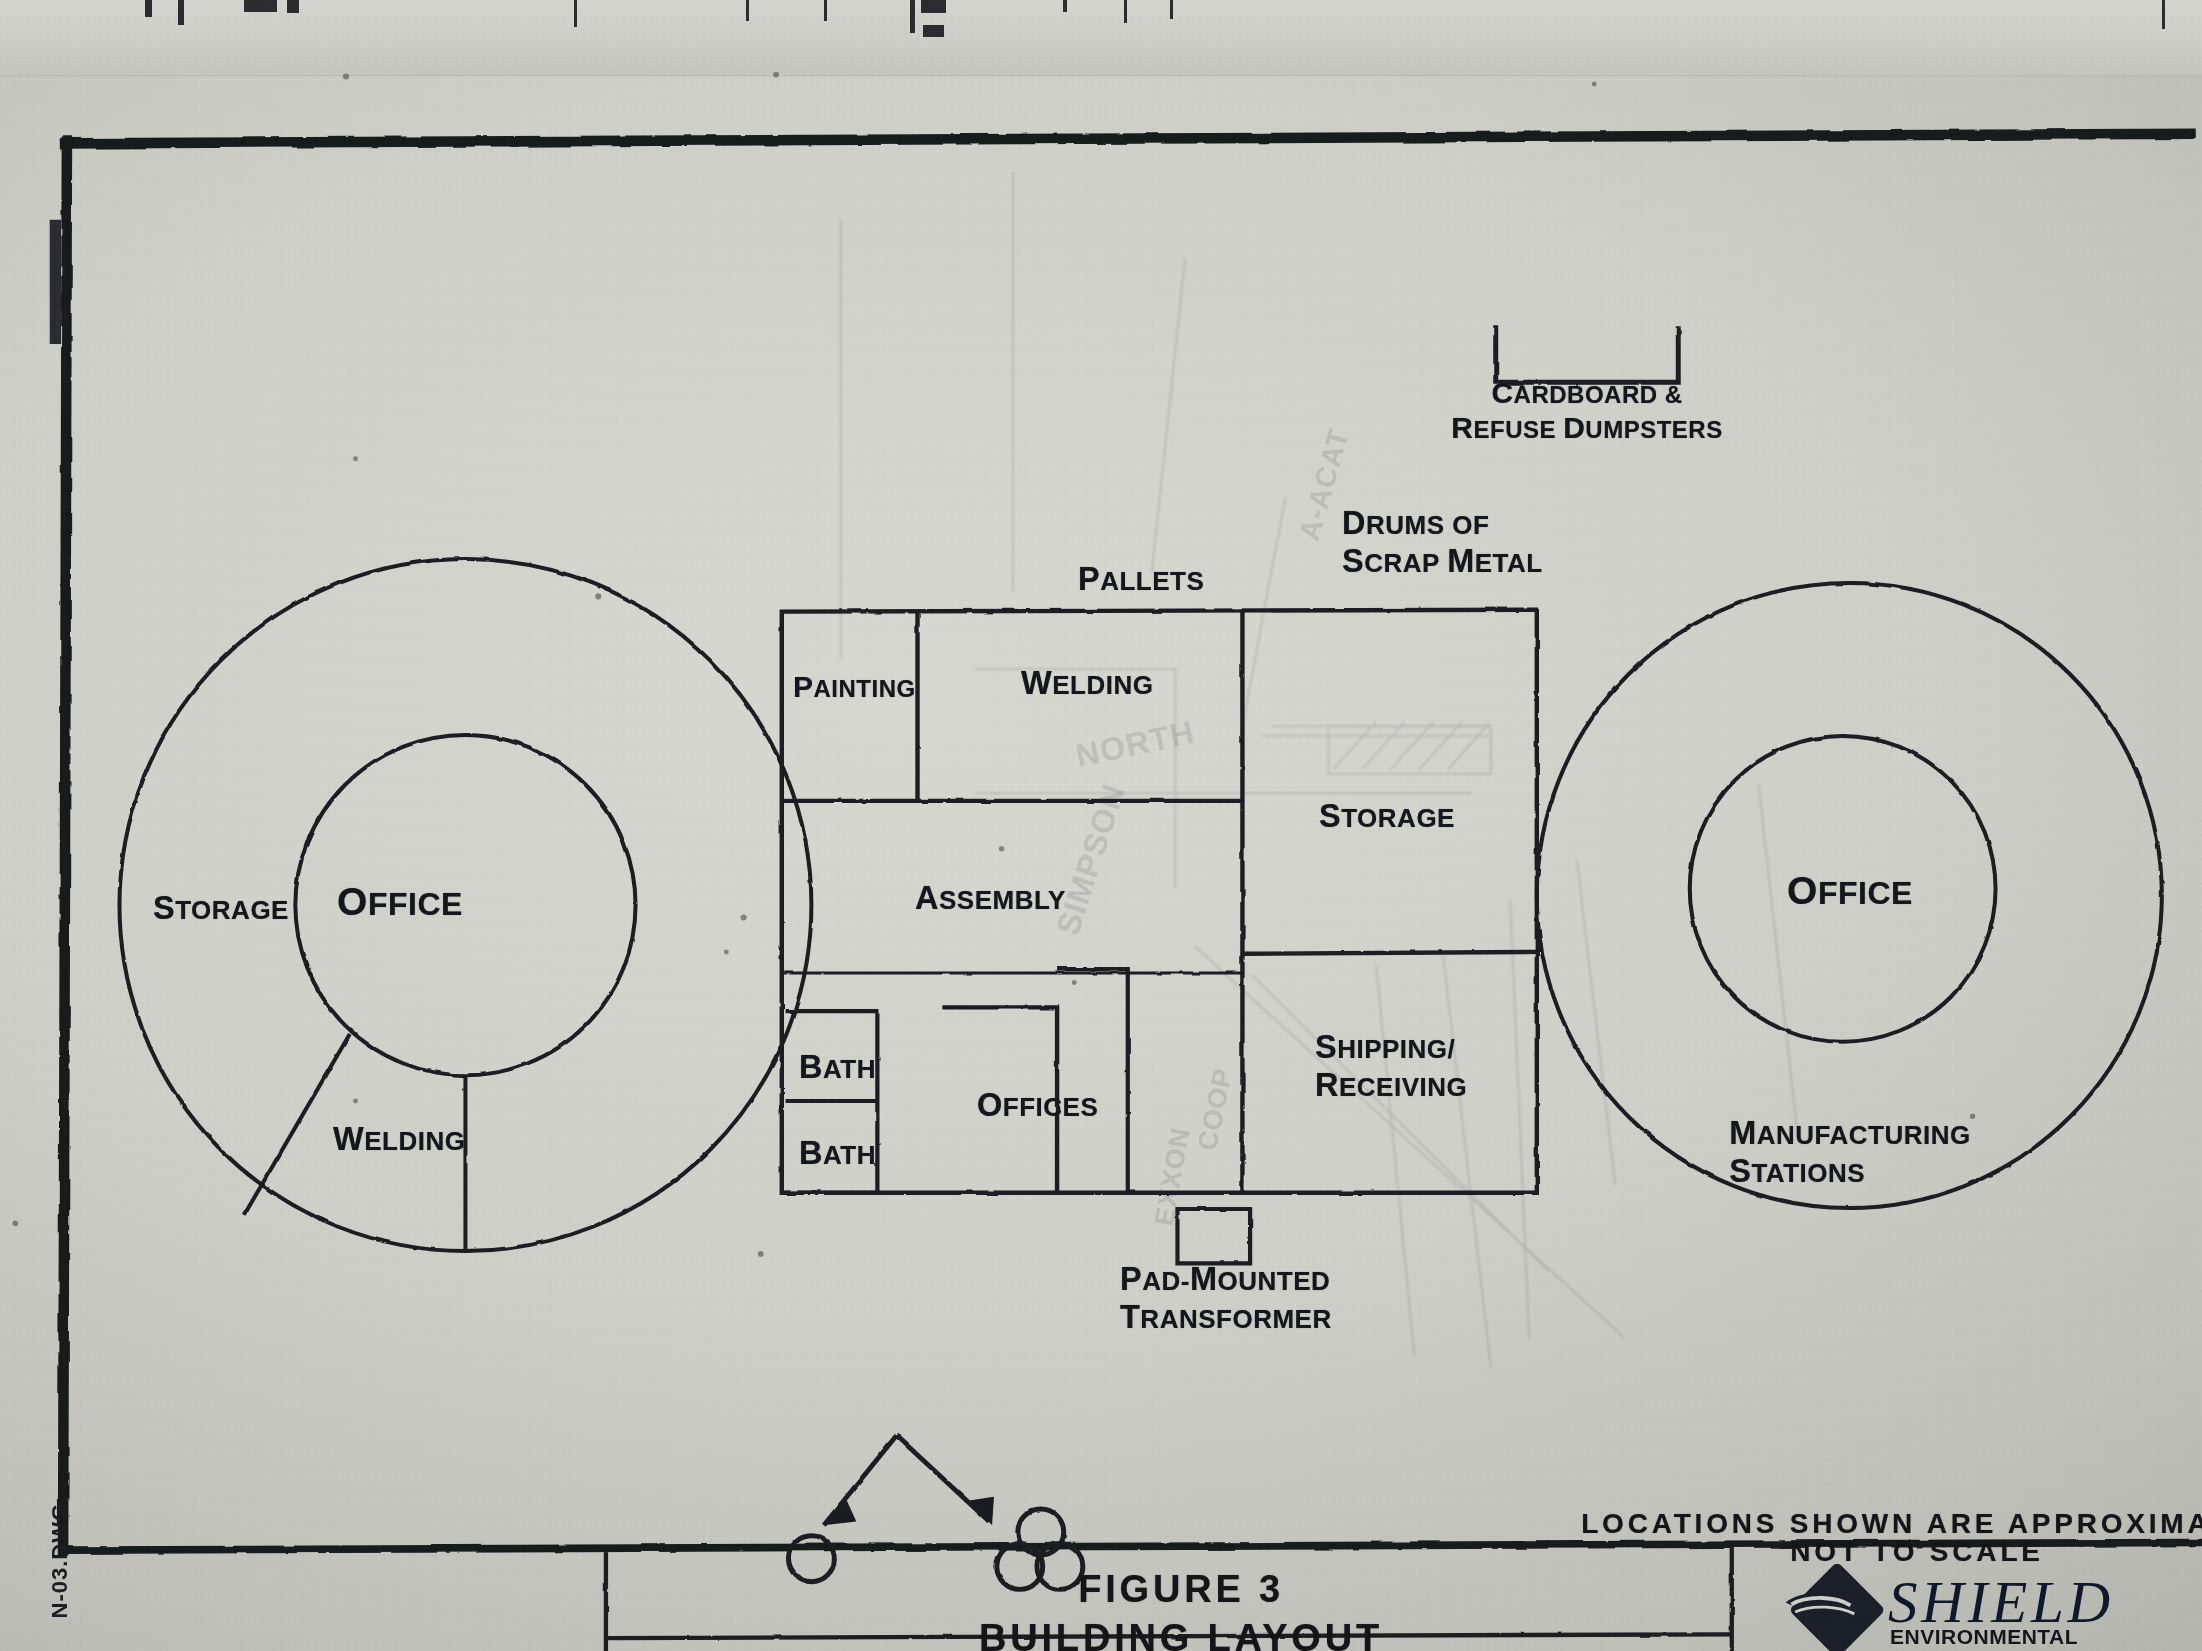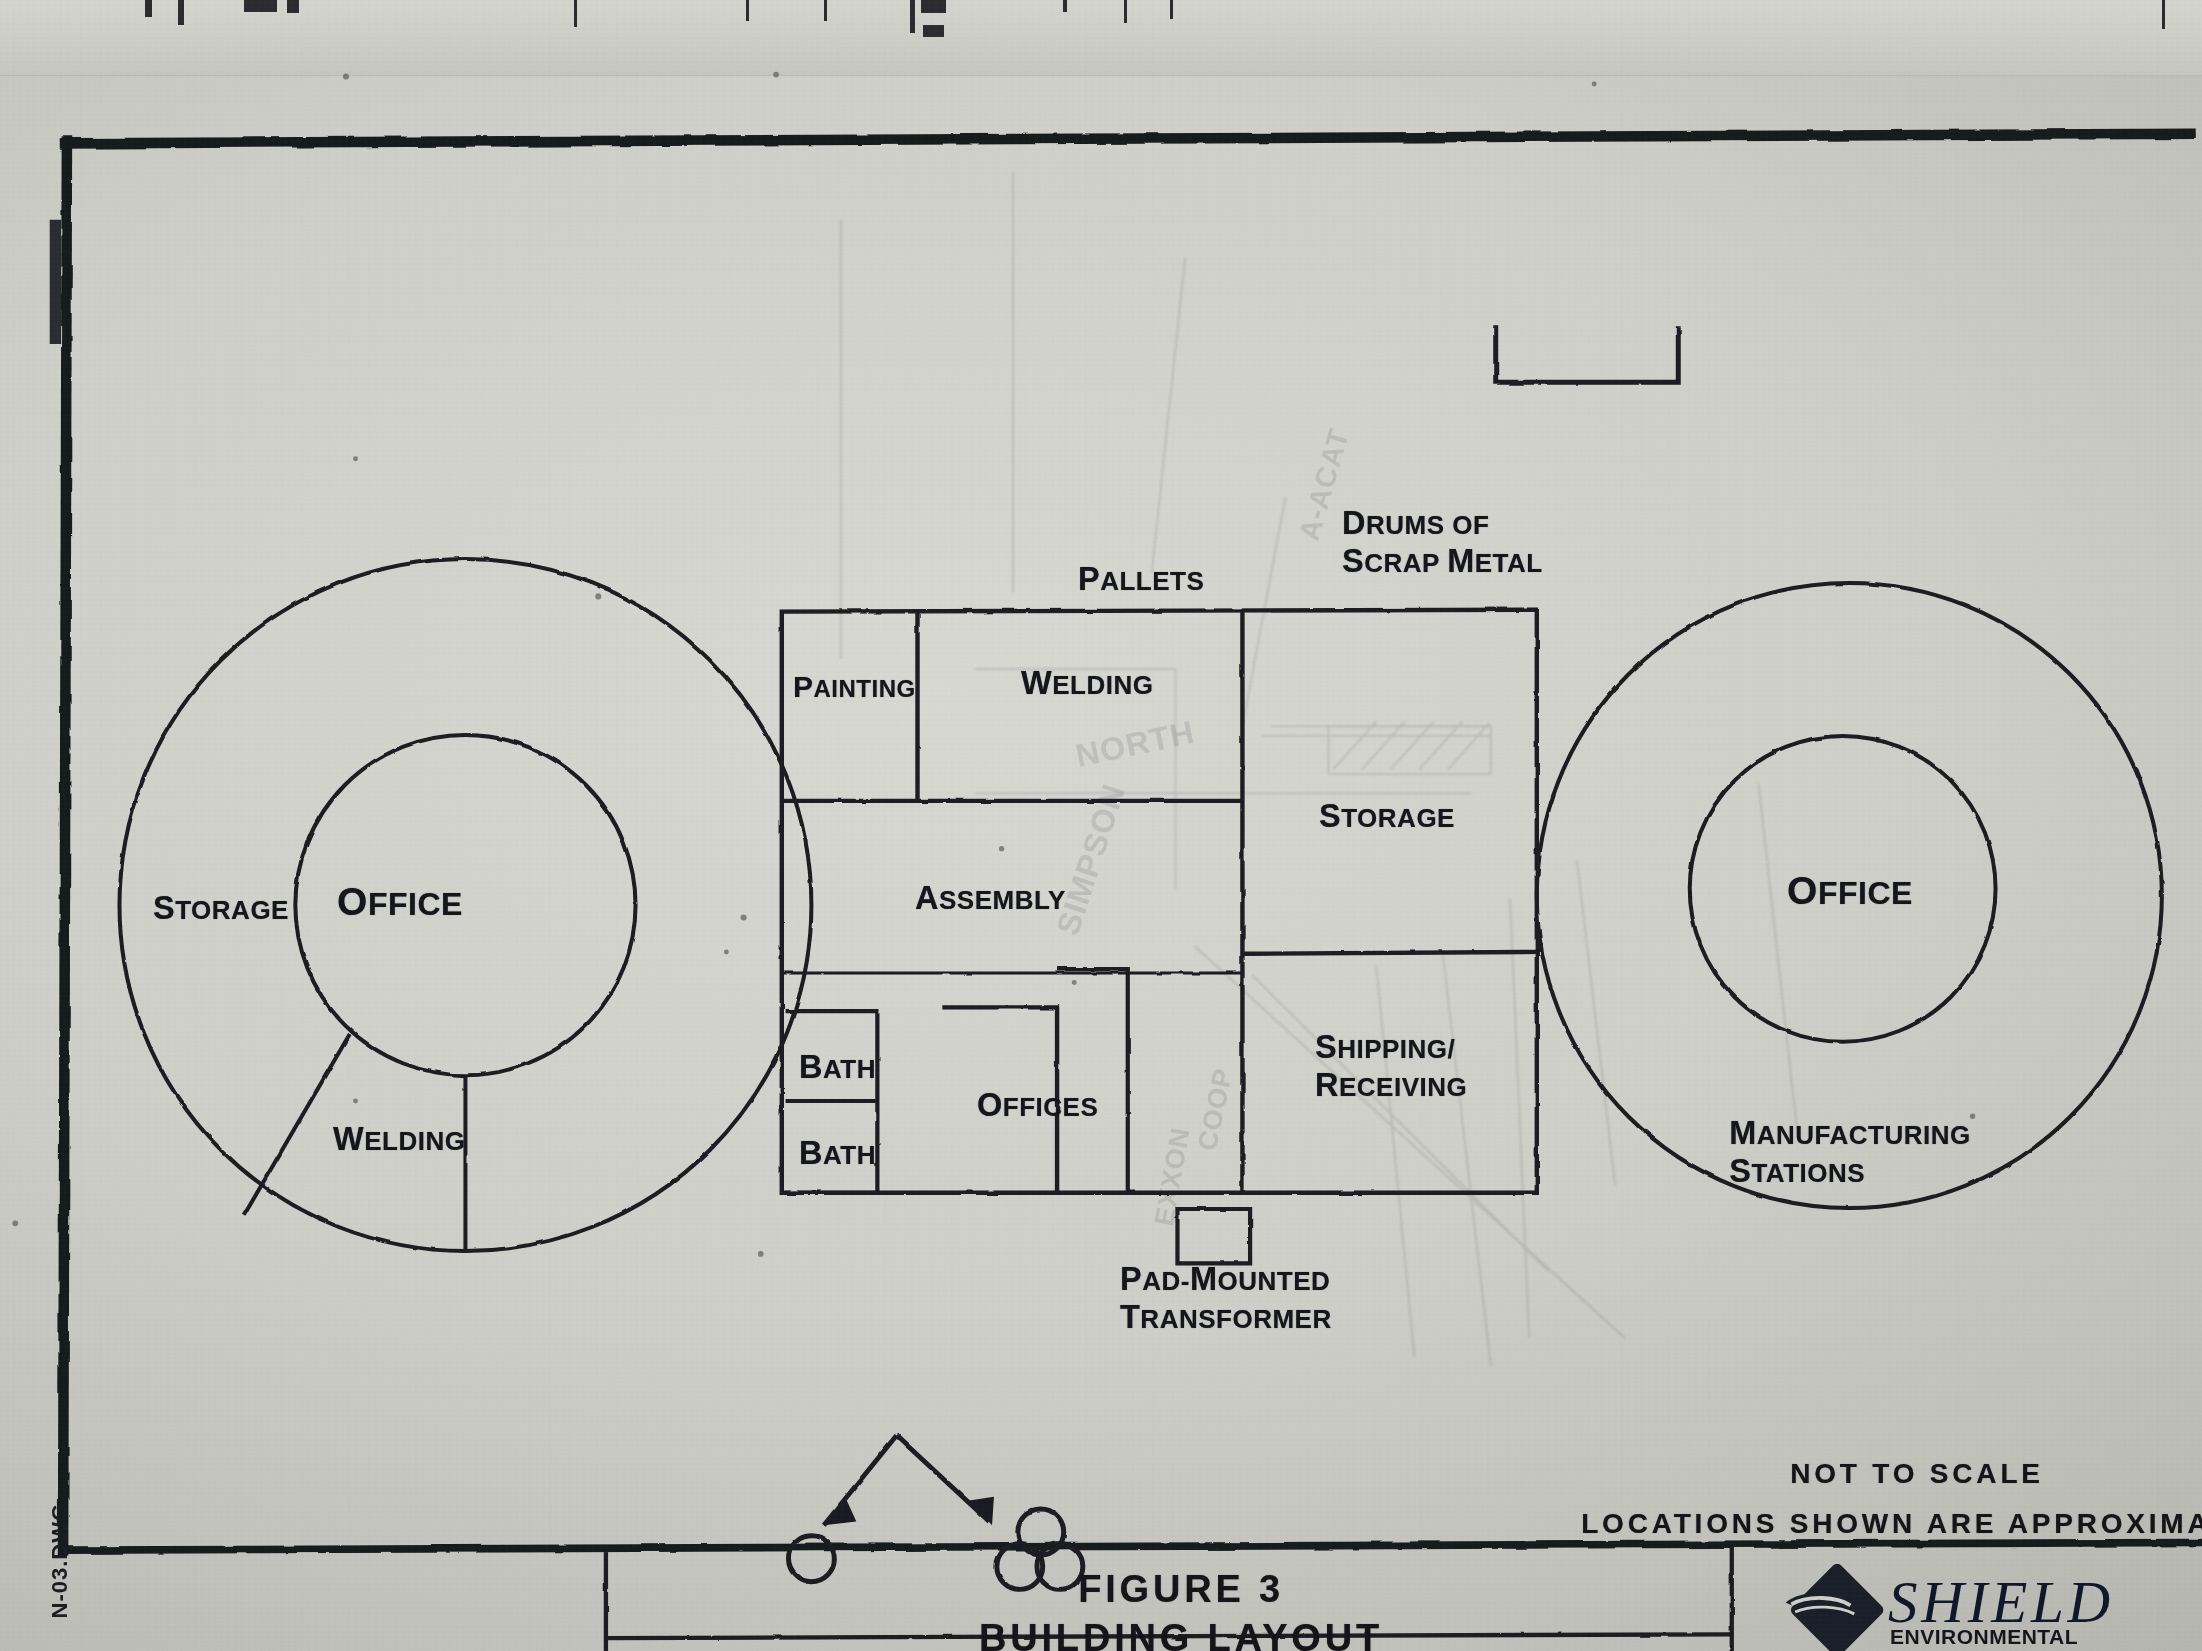--- a/index.html
+++ b/index.html
@@ -293,27 +293,28 @@
 
   <div class="lbl sc" style="left:153px; top:889px;"><span class="cap">S</span>TORAGE</div>
   <div class="lbl big" style="left:400px; top:879px; transform:translateX(-50%);"><span class="cap">O</span>FFICE</div>
   <div class="lbl sc" style="left:333px; top:1120px;"><span class="cap">W</span>ELDING</div>
 
   <div class="lbl big" style="left:1850px; top:868px; transform:translateX(-50%);"><span class="cap">O</span>FFICE</div>
   <div class="lbl sc" style="left:1850px; top:1114px; transform:translateX(-50%); text-align:left;"><span class="cap">M</span>ANUFACTURING<br><span class="cap">S</span>TATIONS</div>
 
   <div class="lbl sc" style="left:1078px; top:560px;"><span class="cap">P</span>ALLETS</div>
 
+  <div class="lbl sc2" style="left:1587px; top:375px; transform:translateX(-50%); text-align:center;"><span class="cap">C</span>ARDBOARD &amp;<br><span class="cap">R</span>EFUSE <span class="cap">D</span>UMPSTERS</div>
 
   <div class="lbl sc" style="left:1342px; top:504px;"><span class="cap">D</span>RUMS OF<br><span class="cap">S</span>CRAP <span class="cap">M</span>ETAL</div>
 
   <div class="lbl sc" style="left:1120px; top:1260px;"><span class="cap">P</span>AD-<span class="cap">M</span>OUNTED<br><span class="cap">T</span>RANSFORMER</div>
 
 
-  <div class="titletxt" style="left:1917px; top:1458px; transform:translateX(-50%); font-size:28px;">NOT TO SCALE</div>
+  <div class="titletxt" style="left:1917px; top:1536px; transform:translateX(-50%); font-size:28px;">NOT TO SCALE</div>
   <div class="titletxt" style="left:1917px; top:1508px; transform:translateX(-50%); font-size:28px;">LOCATIONS SHOWN ARE APPROXIMATE</div>
 
   <div class="titletxt" style="left:1181px; top:1568px; transform:translateX(-50%); font-size:38px;">FIGURE 3</div>
   <div class="titletxt" style="left:1181px; top:1617px; transform:translateX(-50%); font-size:38px;">BUILDING LAYOUT</div>
 
   <svg style="position:absolute; left:1778px; top:1564px; width:124px; height:94px;" viewBox="0 0 130 98">
     <g transform="rotate(-45 62 48)">
       <rect x="26" y="12" width="72" height="72" rx="6" fill="#1b1f29"></rect>
     </g>
     <path d="M8 40 C26 26, 60 28, 78 40 C60 48, 26 50, 8 40 Z" fill="#1b1f29"></path>

